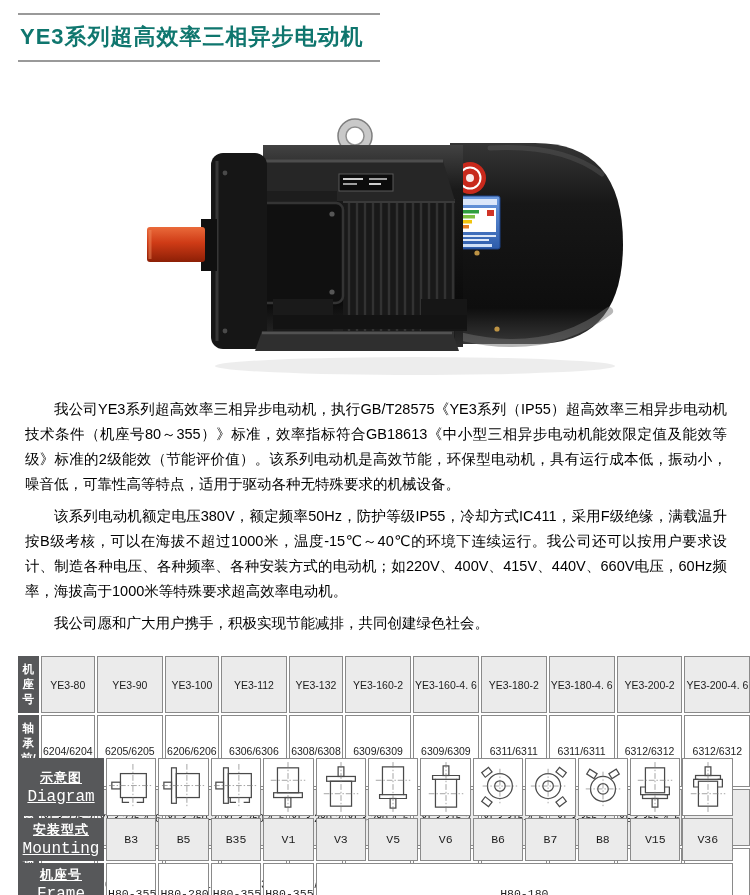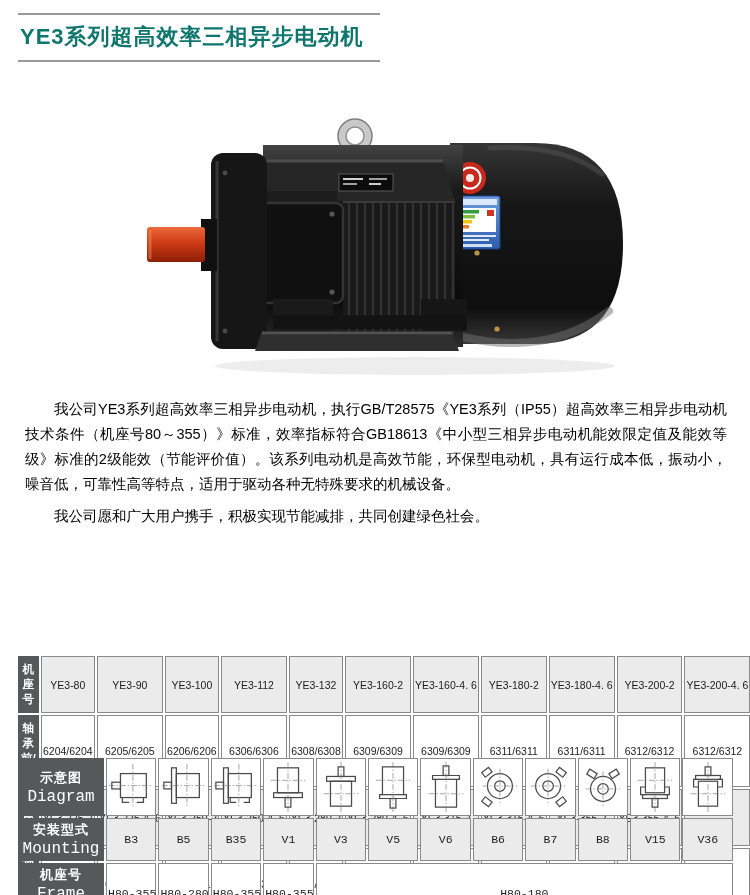--- a/index.html
+++ b/index.html
@@ -42,21 +42,21 @@
   }
   td.shade { background:var(--table-shade-bg,#ebebeb); }
 
   
   .tbl-bearing { position:absolute; left:16px; top:654px; width:719px; }
   .tbl-bearing th { width:60px; font-size:11.5px; padding:5px 2px; }
   .tbl-bearing td { font-size:10.5px; padding:21px 1px; }
 
   
   .tbl-mounting { position:absolute; left:16px; top:756px; width:719px; table-layout:fixed; }
-  .tbl-mounting th { width:86px; padding:2px; }
+  .tbl-mounting th { width:86px; padding:2px;text-decoration:underline; }
   .tbl-mounting th .cn { display:block; font-size:13px; font-weight:bold; letter-spacing:1px; }
   .tbl-mounting th .en { display:block; font-family:"Liberation Mono","DejaVu Sans Mono",monospace;
                          font-size:16px; font-weight:normal; margin-top:1px; }
   .tbl-mounting td { font-family:"Liberation Mono","DejaVu Sans Mono",monospace; font-size:11.5px; }
   .tbl-mounting tr.r-diagram td { height:58px; padding:1px; }
   .tbl-mounting tr.r-mount td { height:26px; background:var(--table-shade-bg,#ebebeb); }
   .tbl-mounting tr.r-frame td { height:24px; }
   .tbl-mounting td svg { display:block; margin:0 auto; }
 </style>
 </head>
@@ -193,20 +193,21 @@
         <rect x="296" y="196" width="46" height="32" fill="#161616"></rect>
         <rect x="148" y="212" width="194" height="14" fill="#131313"></rect>
         <path d="M130 248 L137 228 H327 L334 248 z" fill="#2f2f2f"></path>
         <path d="M137 230 H327" stroke="#525252" stroke-width="2.5"></path>
       </g>
     </svg>
   </figure>
 
   <section class="desc">
     <p>我公司YE3系列超高效率三相异步电动机，执行GB/T28575《YE3系列（IP55）超高效率三相异步电动机技术条件（机座号80～355）》标准，效率指标符合GB18613《中小型三相异步电动机能效限定值及能效等级》标准的2级能效（节能评价值）。该系列电动机是高效节能，环保型电动机，具有运行成本低，振动小，噪音低，可靠性高等特点，适用于驱动各种无特殊要求的机械设备。</p>
+    <p>该系列电动机额定电压380V，额定频率50Hz，防护等级IP55，冷却方式IC411，采用F级绝缘，满载温升按B级考核，可以在海拔不超过1000米，温度-15℃～40℃的环境下连续运行。我公司还可以按用户要求设计、制造各种电压、各种频率、各种安装方式的电动机；如220V、400V、415V、440V、660V电压，60Hz频率，海拔高于1000米等特殊要求超高效率电动机。</p>
     <p>我公司愿和广大用户携手，积极实现节能减排，共同创建绿色社会。</p>
   </section>
 
   <table class="tbl-bearing">
     <tbody id="bearing-body">
         <tr>
           <th>机座号</th>
           <td class="shade">YE3-80</td>
           <td class="shade">YE3-90</td>
           <td class="shade">YE3-100</td>

